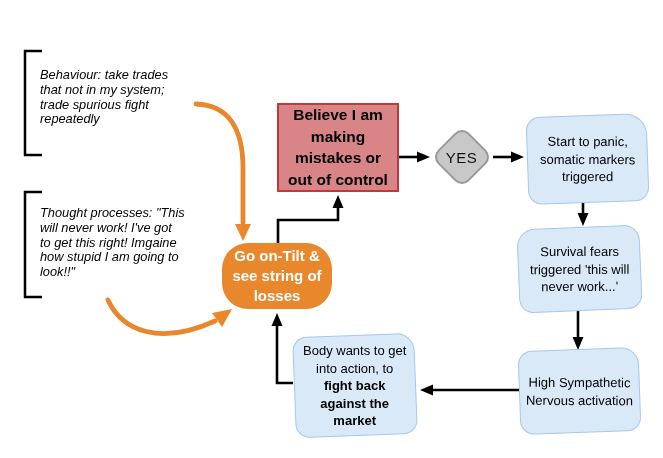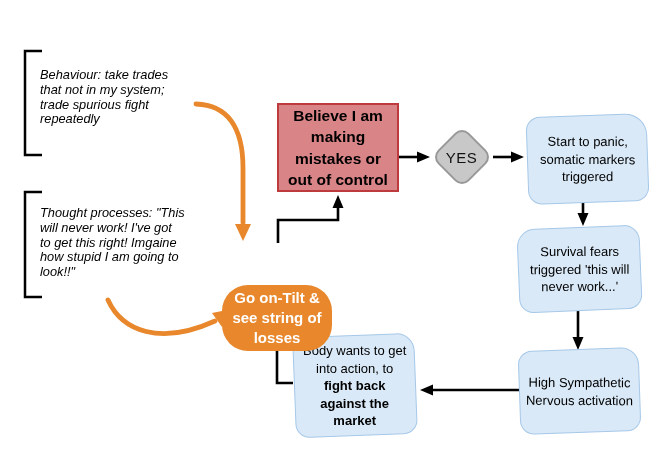--- a/index.html
+++ b/index.html
@@ -18,23 +18,23 @@
   .orange-head{fill:var(--orange);stroke:none;}
   .bracket{stroke:var(--ink);stroke-width:2.5;fill:none;}
 
   .note{position:absolute;z-index:2;font-style:italic;font-size:12.8px;line-height:14.8px;
         white-space:pre-line;color:var(--ink);}
   .prelines{white-space:pre-line;}
 
   .node{position:absolute;z-index:2;display:flex;align-items:center;justify-content:center;
         text-align:center;}
   .node-believe{left:277px;top:103px;width:122px;height:89px;background:var(--red-fill);
-        border:2.5px solid var(--red-border);font-weight:bold;font-size:15.5px;line-height:21.5px;}
+        border:2.5px solid var(--red-border);font-weight:bold;font-size:15.5px;line-height:21.5px;align-items:flex-end;}
   .node-tilt{left:222px;top:243px;width:110px;height:66px;background:var(--orange);
-        border-radius:26px;color:#ffffff;font-weight:bold;font-size:15px;line-height:20px;margin-top:42px;}
+        border-radius:26px;color:#ffffff;font-weight:bold;font-size:15px;line-height:20px;}
   .bluebox{background:var(--blue-fill);border:1.6px solid var(--blue-border);
         font-size:13px;line-height:17.5px;}
   .node-panic{left:527px;top:115px;width:121px;height:88px;border-radius:14px 22px 14px 14px;
         transform:rotate(-2deg);}
   .node-survival{left:518px;top:227px;width:123px;height:84px;border-radius:18px 16px 14px 14px;
         transform:rotate(-2.4deg);}
   .node-sympathetic{left:519px;top:349px;width:121px;height:84px;border-radius:14px 18px 14px 14px;
         transform:rotate(-2deg);}
   .node-body{left:294px;top:335px;width:122px;height:101px;border-radius:14px 18px 14px 14px;
         transform:rotate(-2.2deg);}

